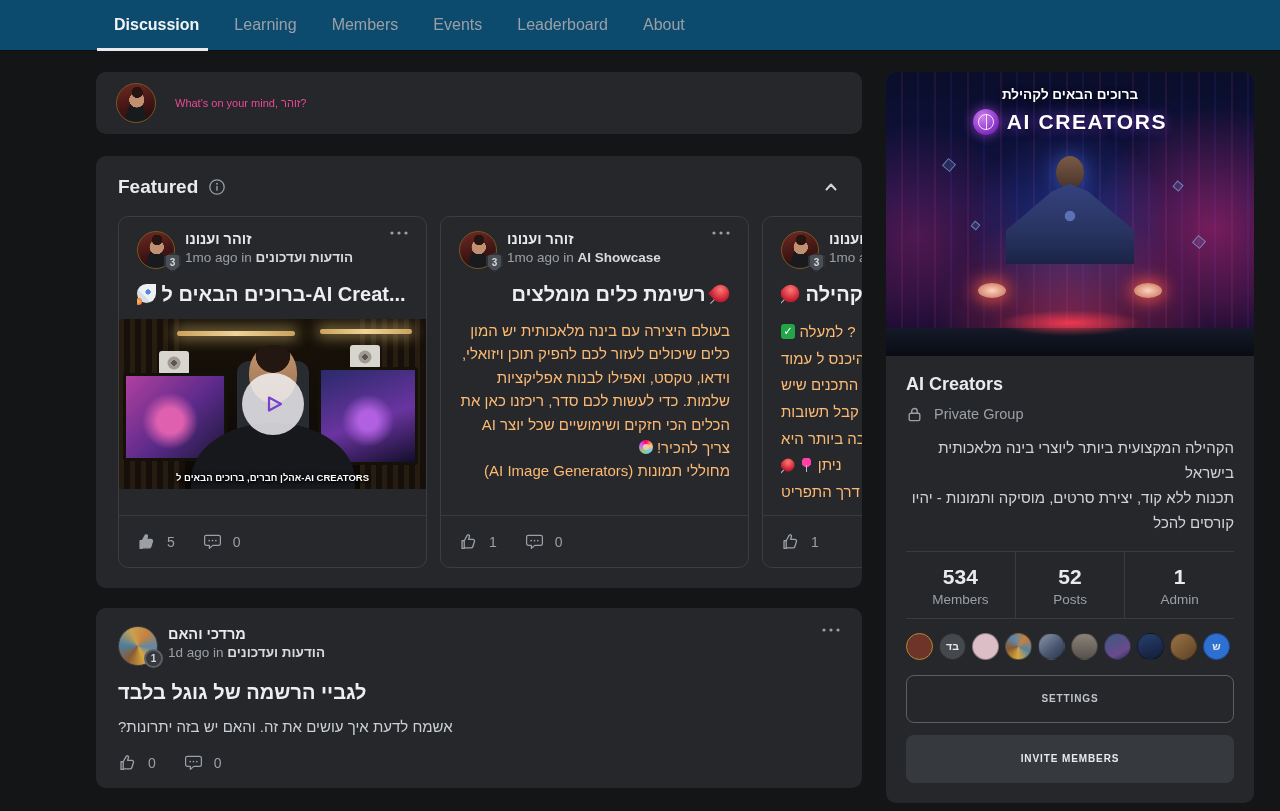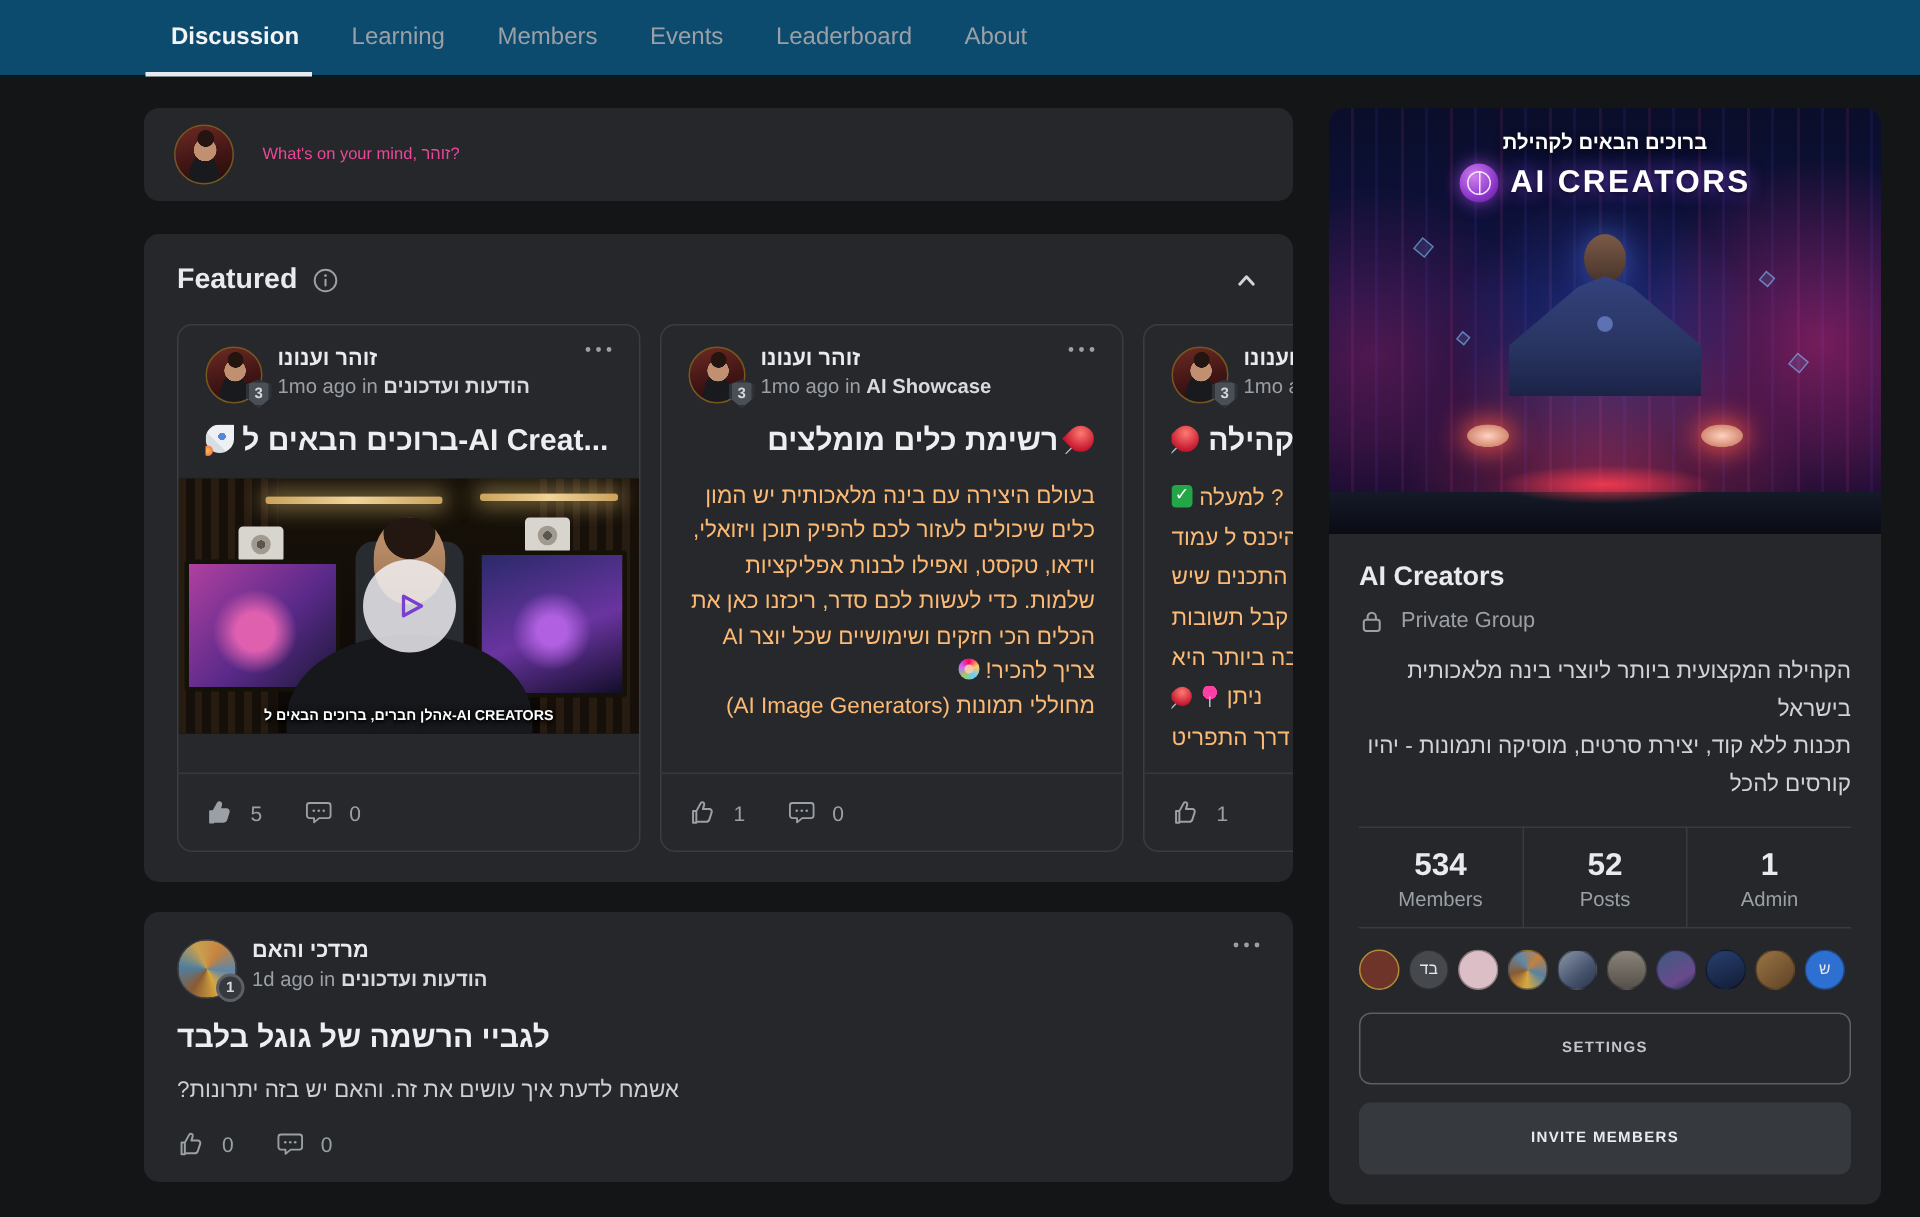--- a/index.html
+++ b/index.html
@@ -109,21 +109,21 @@
   .g-body{padding:18px 20px 20px;}
   .g-title{font-size:18px;font-weight:700;color:#e8eaed;}
   .g-priv{display:flex;align-items:flex-start;gap:11px;color:#9aa0a6;font-size:14.5px;margin-top:11px;}
   .g-desc{direction:rtl;text-align:right;color:#cfd3d7;font-size:15px;line-height:1.66;margin-top:13px;white-space:pre-line;}
   .g-stats{display:flex;border-top:1px solid #383b3f;margin-top:15px;}
   .stat{flex:1;text-align:center;padding:13px 0 11px;cursor:pointer;}
   .stat + .stat{border-left:1px solid #383b3f;}
   .stat .v{font-size:21px;font-weight:700;color:#e8eaed;}
   .stat .l{font-size:13.5px;color:#9aa0a6;margin-top:3px;}
   .g-avatars{display:flex;gap:6px;padding:14px 0 15px;border-top:1px solid #383b3f;}
-  .s-av{width:27px;height:27px;border-radius:50%;flex:none;display:flex;align-items:center;justify-content:center;font-size:10.5px;font-weight:400;color:#e6e8ea;cursor:pointer;border:1px solid rgba(0,0,0,.35);text-align:center;}
+  .s-av{width:27px;height:27px;border-radius:50%;flex:none;display:flex;align-items:center;justify-content:center;font-size:10.5px;font-weight:700;color:#e6e8ea;cursor:pointer;border:1px solid rgba(0,0,0,.35);text-align:center;}
   .btn{height:48px;border-radius:8px;display:flex;align-items:center;justify-content:center;font-weight:700;font-size:10px;letter-spacing:.9px;cursor:pointer;font-family:inherit;width:100%;}
   .btn-outline{background:none;border:1px solid #5b5f66;color:#c2c6cc;}
   .btn-fill{background:#36393e;border:none;color:#e8eaed;margin-top:12px;}
   
   .lb{margin-top:20px;padding:19px 20px;}
   .lb h3{font-size:18px;font-weight:700;color:#e8eaed;}
   
   .em{display:inline-block;width:.95em;height:.95em;vertical-align:-.1em;position:relative;}
   .em-rocket{background:radial-gradient(circle at 58% 42%,#5588dd 0 16%,rgba(0,0,0,0) 17%),linear-gradient(225deg,#eef1f4 0 62%,#d8dde2 62%);border-radius:50% 0 50% 50%;transform:rotate(0deg);}
   .em-rocket::after{content:"";position:absolute;left:-12%;bottom:-12%;width:38%;height:38%;border-radius:50%;background:radial-gradient(#ffc24a,#e8554d);}

